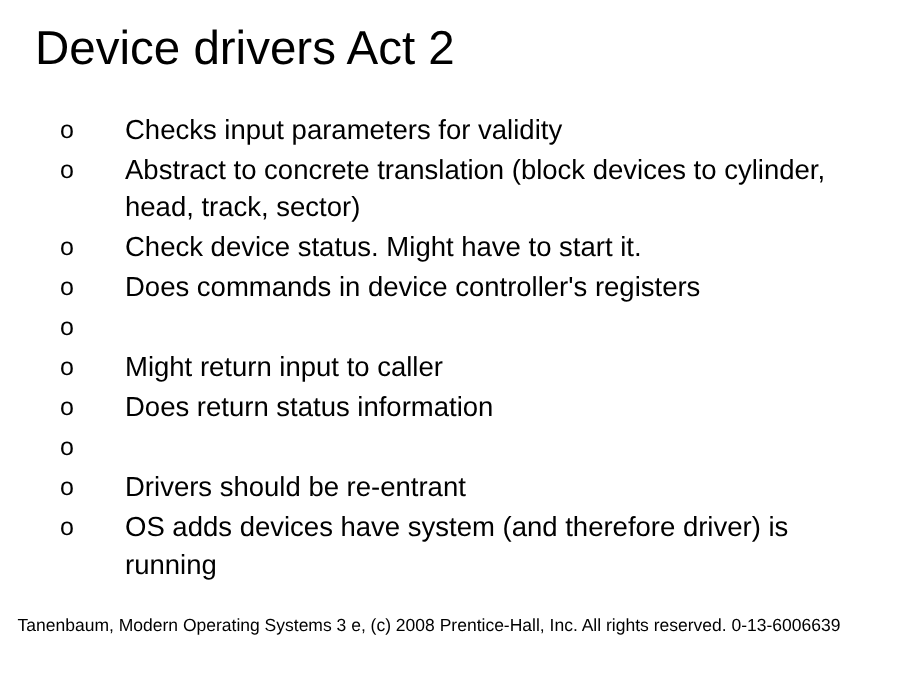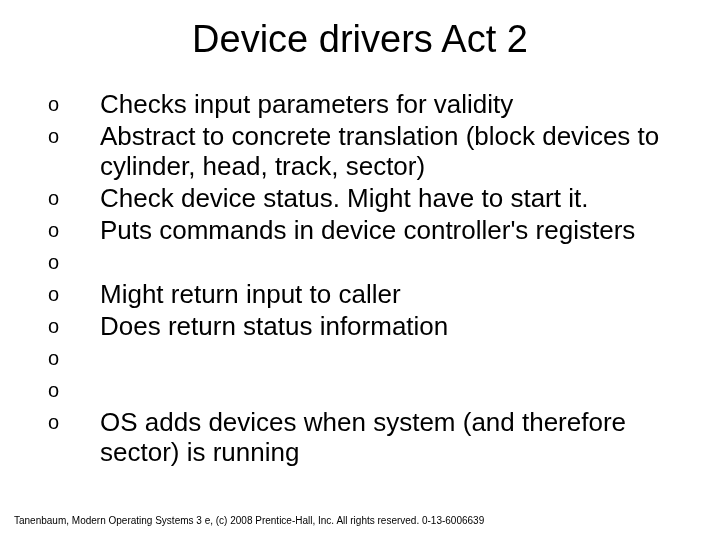--- a/index.html
+++ b/index.html
@@ -1,23 +1,23 @@
 <!DOCTYPE html>
 <html><head>
 <meta charset="utf-8">
 <style>
   * { margin: 0; padding: 0; box-sizing: border-box; }
   html, body { width: 720px; height: 540px; background: #fff; font-family: Arial, Helvetica, sans-serif; }
   .slide { width: 720px; height: 540px; position: relative; padding: 18px 28px 0 28px; }
-  .title { font-size: 38px; color: #000; text-align: center; margin-bottom: 28px; font-weight: normal; }
+  .title { font-size: 38px; color: #000; text-align: left; margin-bottom: 28px; font-weight: normal; }
   .list { list-style: none; padding-left: 20px; }
   .list li { display: flex; align-items: flex-start; margin-bottom: 2px; }
   .bullet { width: 52px; flex: 0 0 52px; font-size: 20px; color: #000; line-height: 30px; }
-  .item-text { font-size: 26px; color: #000; line-height: 30px; padding-right: 10px; }
-  .footer { position: absolute; left: 14px; bottom: 14px; font-size: 10px; color: #000; }
+  .item-text { font-size: 22px; color: #000; line-height: 30px; padding-right: 10px; }
+  .footer { position: absolute; left: 14px; bottom: 32px; font-size: 14px; color: #000; }
 </style>
 </head>
 <body>
 
 <div class="slide">
   <h1 class="title">Device drivers Act 2</h1>
 
   <ul class="list">
     <li>
       <span class="bullet">o</span>
@@ -26,39 +26,40 @@
     <li>
       <span class="bullet">o</span>
       <span class="item-text">Abstract to concrete translation (block devices to cylinder, head, track, sector)</span>
     </li>
     <li>
       <span class="bullet">o</span>
       <span class="item-text">Check device status. Might have to start it.</span>
     </li>
     <li>
       <span class="bullet">o</span>
-      <span class="item-text">Puts commands in device controller's registers</span>
+      <span class="item-text">Does commands in device controller's registers</span>
     </li>
     <li>
       <span class="bullet">o</span>
     </li>
     <li>
       <span class="bullet">o</span>
       <span class="item-text">Might return input to caller</span>
     </li>
     <li>
       <span class="bullet">o</span>
       <span class="item-text">Does return status information</span>
     </li>
     <li>
       <span class="bullet">o</span>
     </li>
     <li>
       <span class="bullet">o</span>
+      <span class="item-text">Drivers should be re-entrant</span>
     </li>
     <li>
       <span class="bullet">o</span>
-      <span class="item-text">OS adds devices when system (and therefore sector) is running</span>
+      <span class="item-text">OS adds devices have system (and therefore driver) is running</span>
     </li>
   </ul>
 
   <div class="footer">Tanenbaum, Modern Operating Systems 3 e, (c) 2008 Prentice-Hall, Inc. All rights reserved. 0-13-6006639</div>
 </div>
 
 </body></html>

